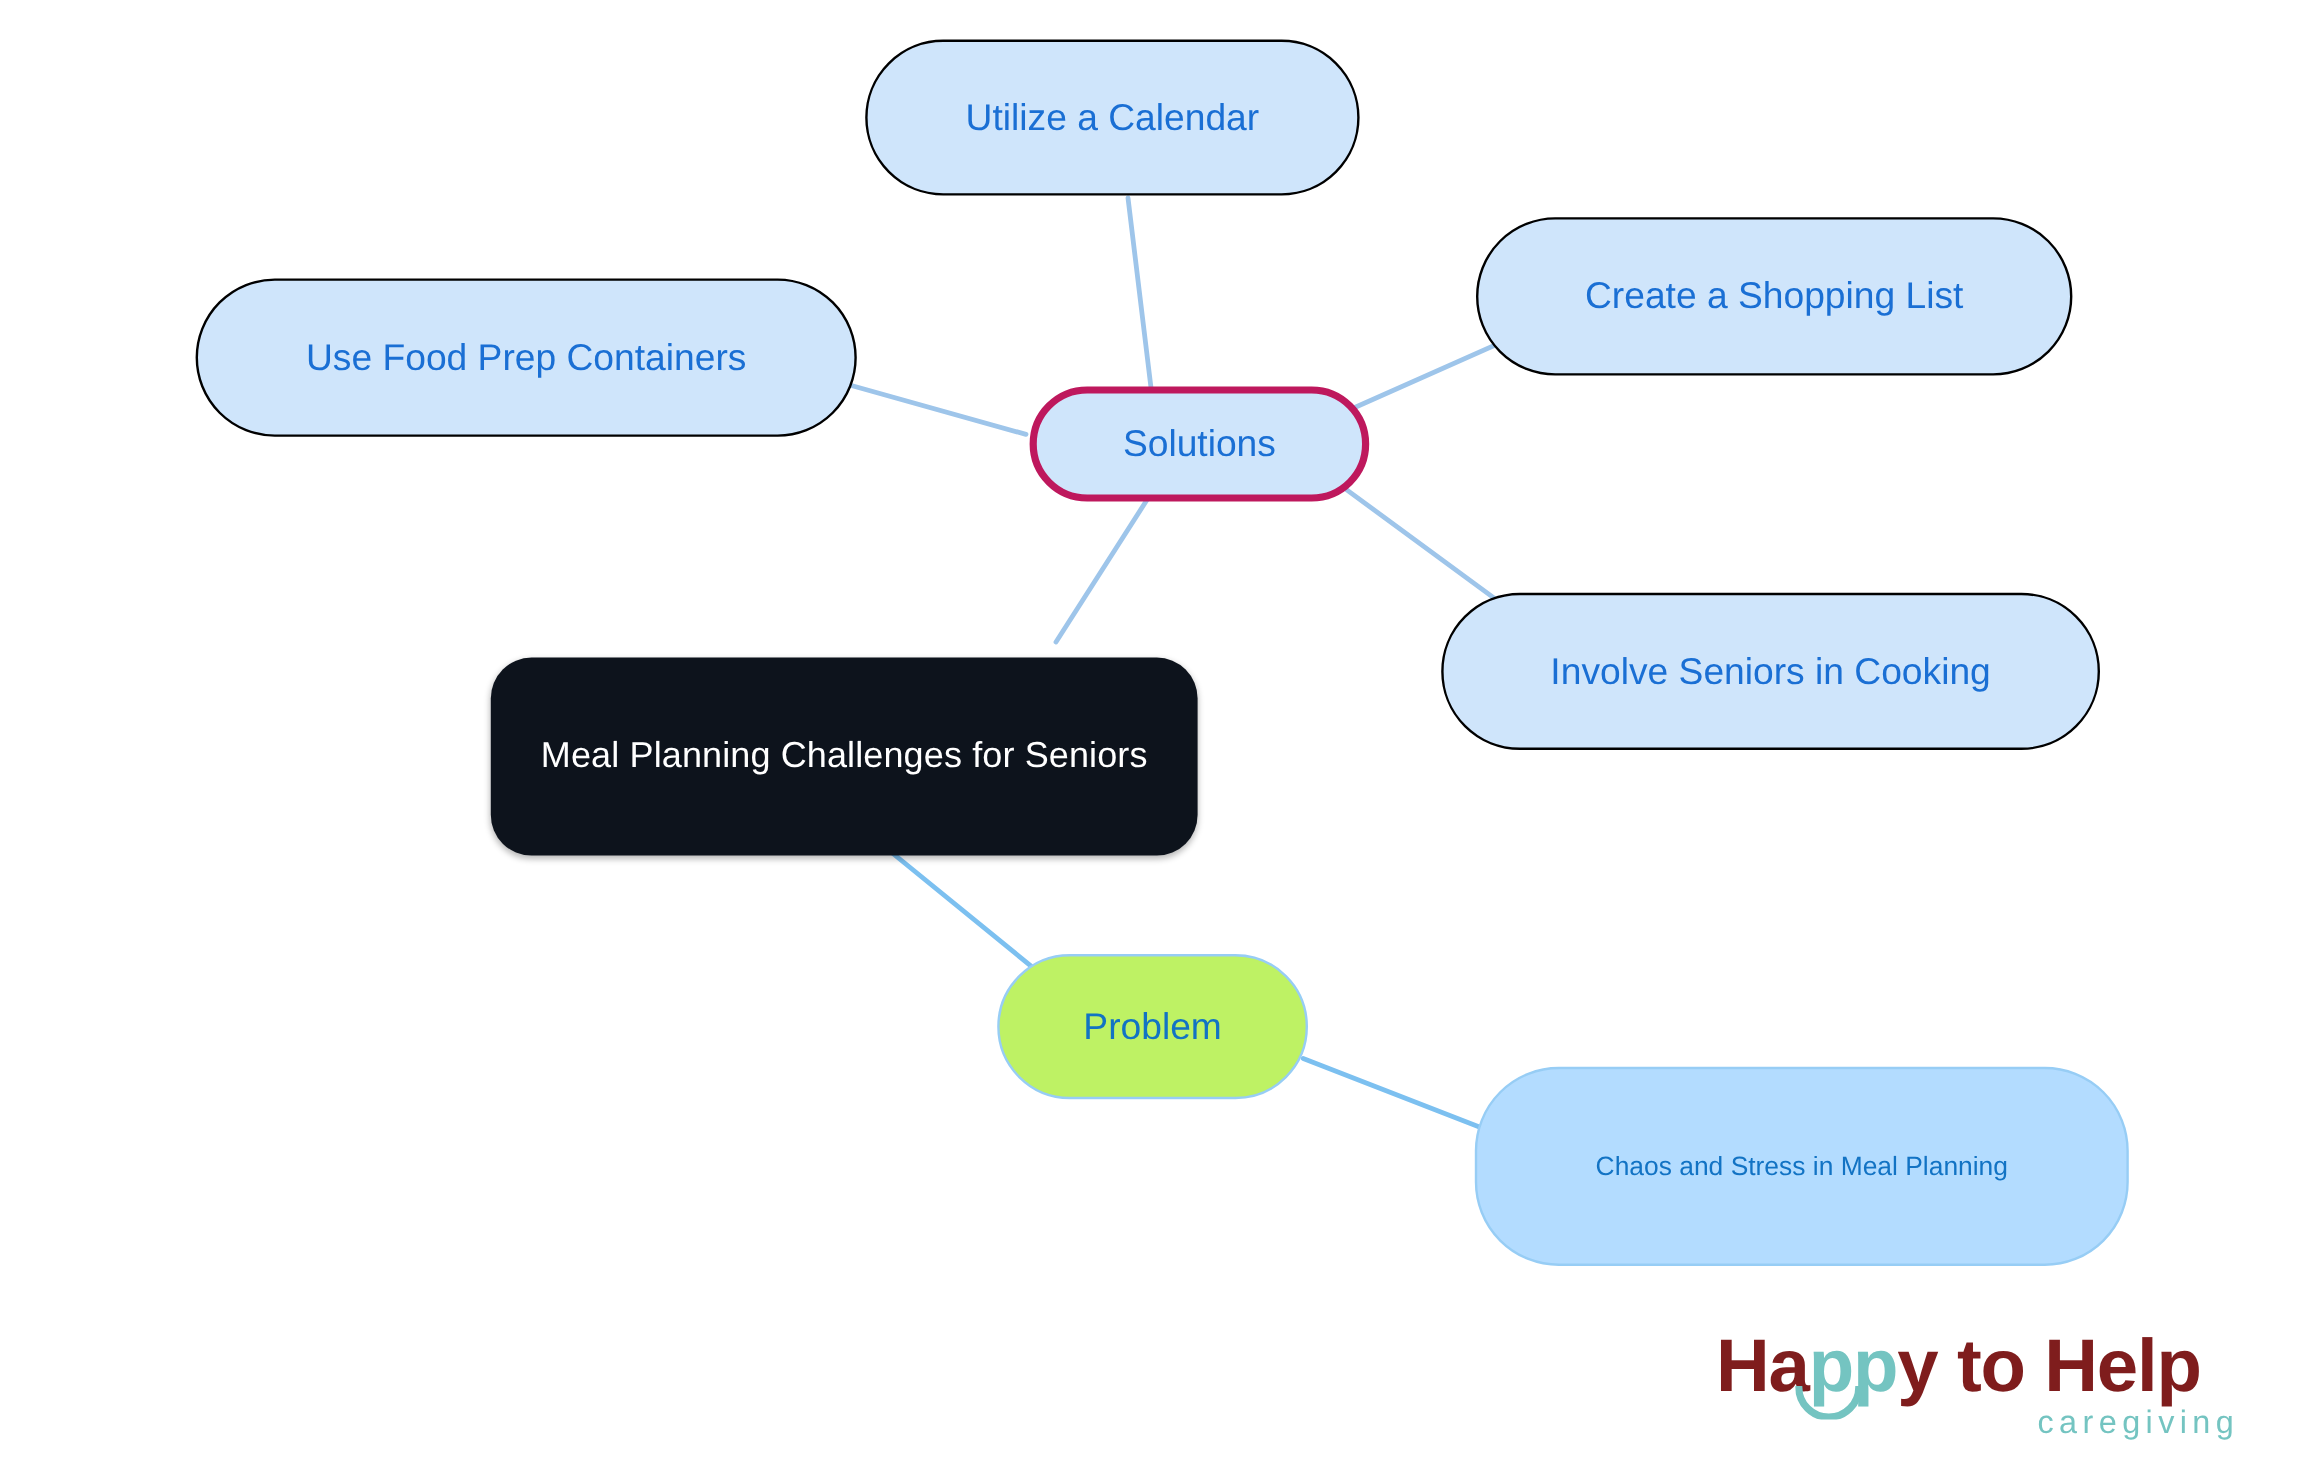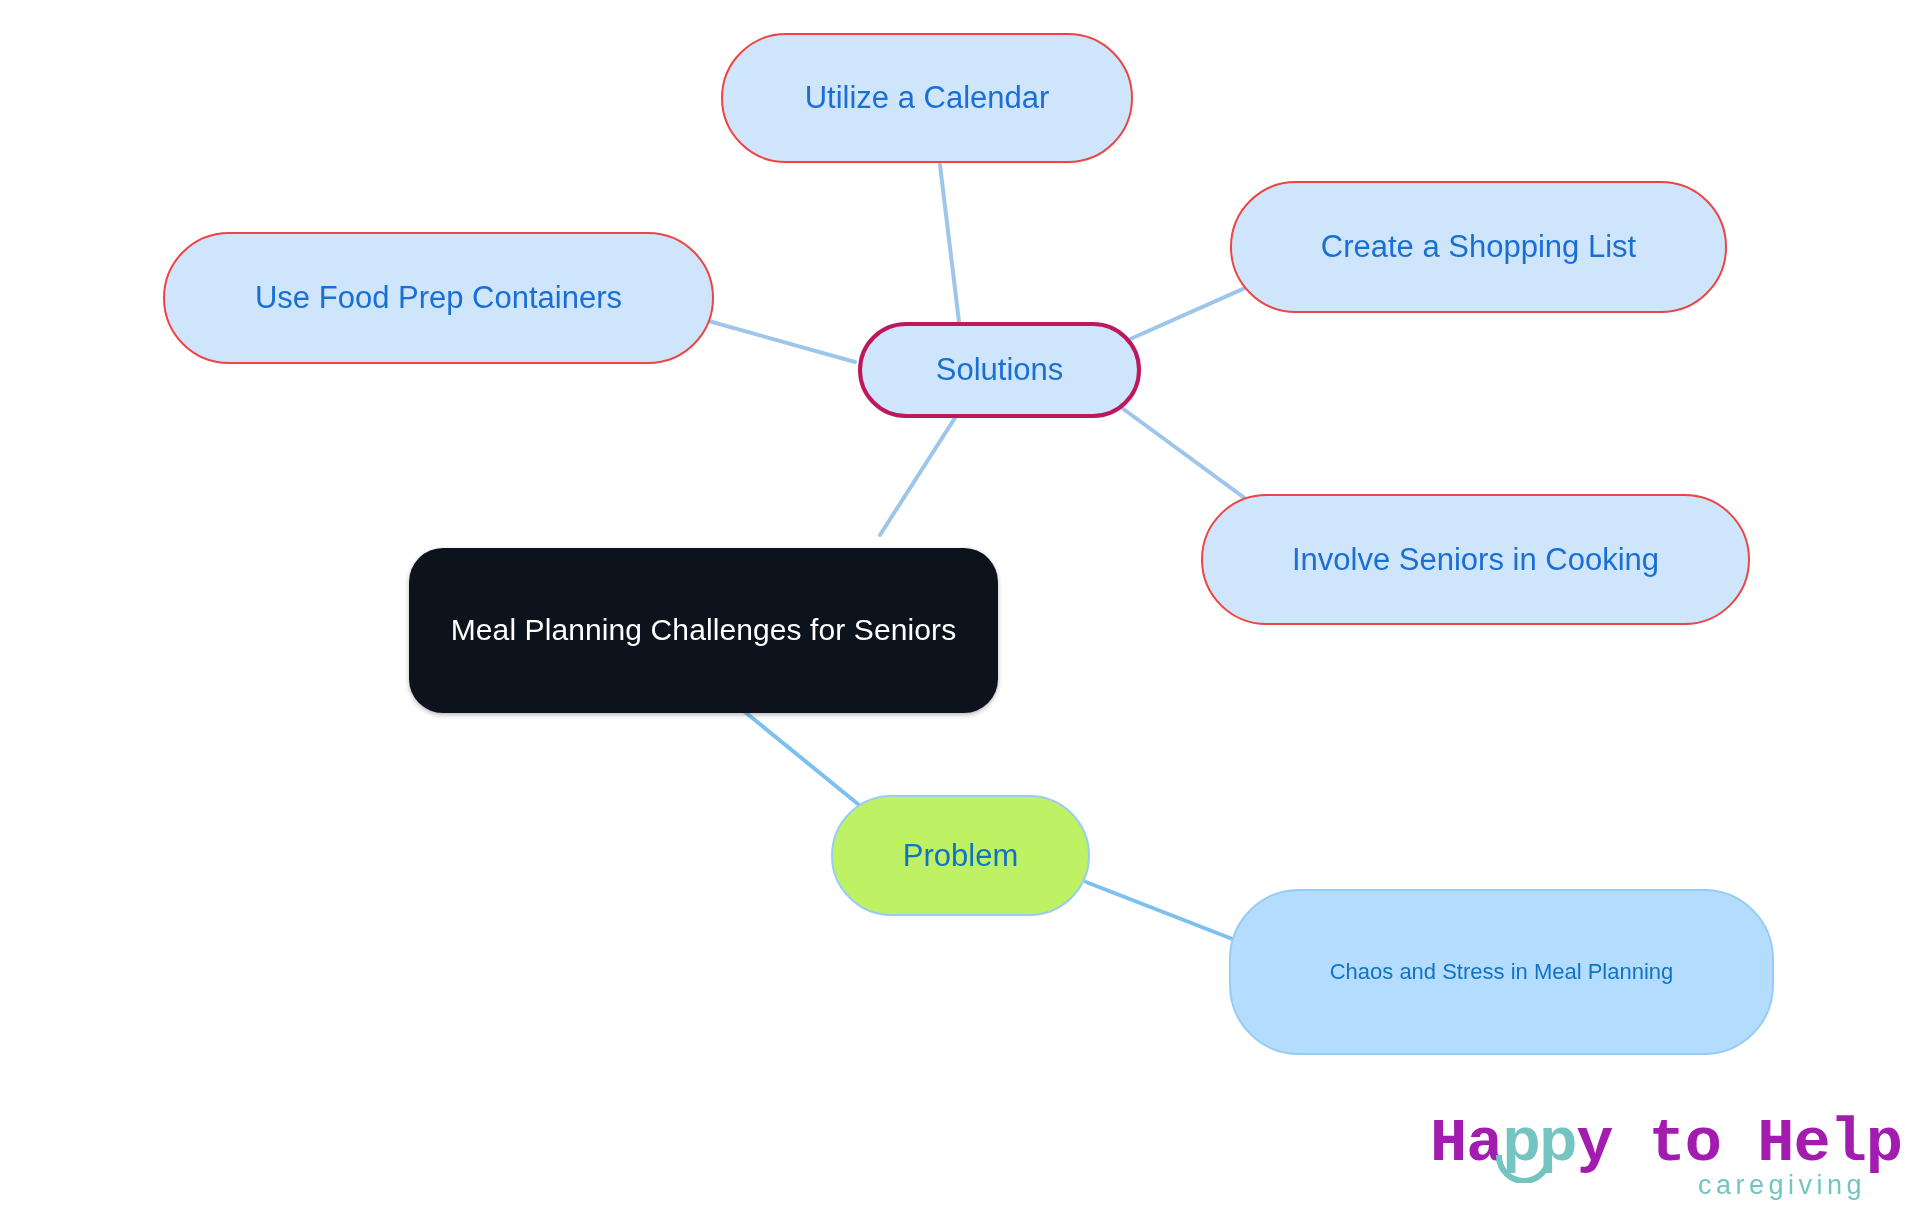--- a/index.html
+++ b/index.html
@@ -42,28 +42,28 @@
     color: #ffffff;
     border-radius: 34px;
     font-size: 30px;
     font-weight: 400;
     box-shadow: 0 2px 5px rgba(0,0,0,0.28);
     letter-spacing: 0.1px;
   }
   .node-branch {
     background: #cfe5fb;
     color: #1a6fd4;
-    border: 4px solid #be185d;
+    border: 6px solid #be185d;
     font-size: 31px;
     font-weight: 400;
   }
   .node-leaf {
     background: #cfe5fb;
     color: #1a6fd4;
-    border: 2px solid #ef4444;
+    border: 2px solid #000000;
     font-size: 31px;
     font-weight: 400;
   }
   .node-branch-alt {
     background: #bef264;
     color: #1273c4;
     border: 2px solid #97cdf5;
     font-size: 31px;
     font-weight: 400;
   }
@@ -84,21 +84,21 @@
   .logo-wordmark {
     position: absolute;
     left: 0;
     top: 0;
     font-size: 62px;
     font-weight: 700;
     letter-spacing: -1px;
     white-space: nowrap;
     line-height: 1;
   }
-  .logo-coral { color: #a21caf; font-family: Liberation Mono, monospace; }
+  .logo-coral { color: #7f1d1d; }
   .logo-teal  { color: #74c4c1; }
   .logo-smile {
     position: absolute;
     left: 66px;
     top: 47px;
     width: 56px;
     height: 28px;
   }
   .logo-tagline {
     position: absolute;

